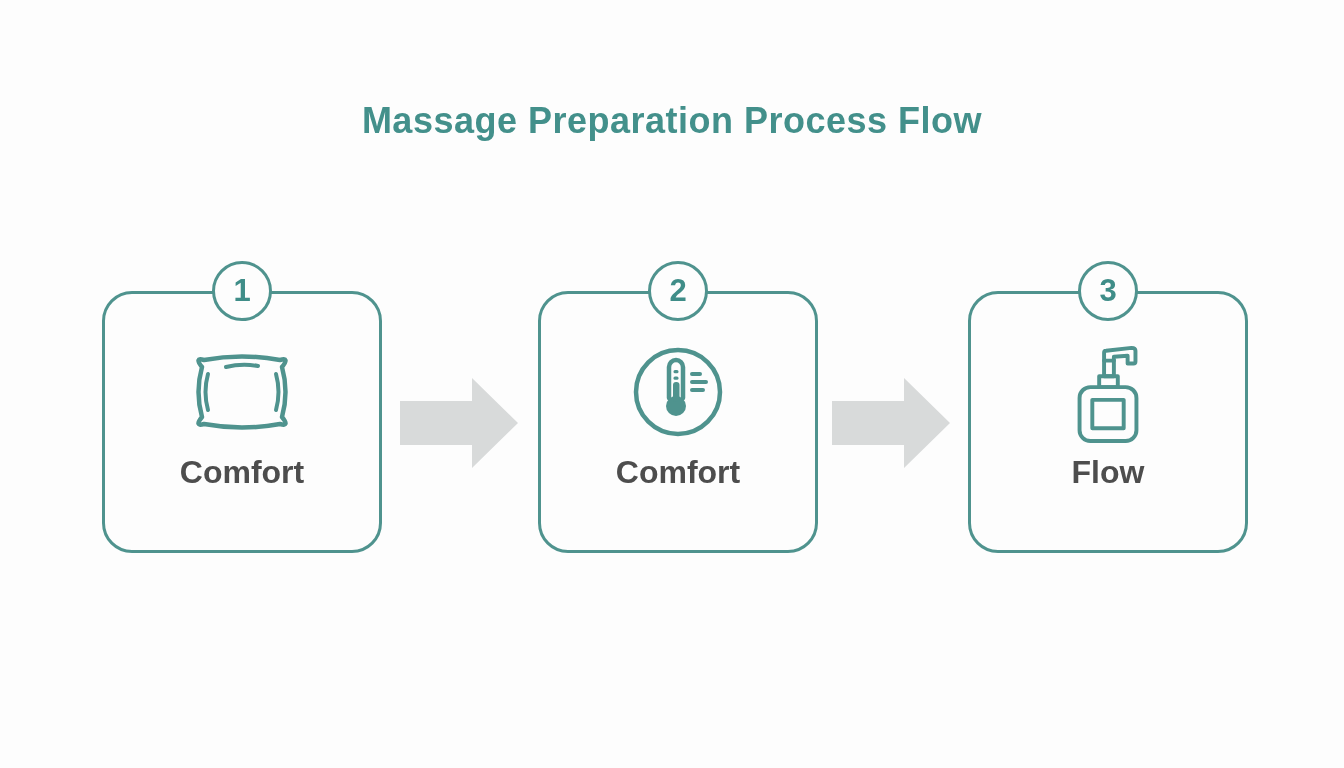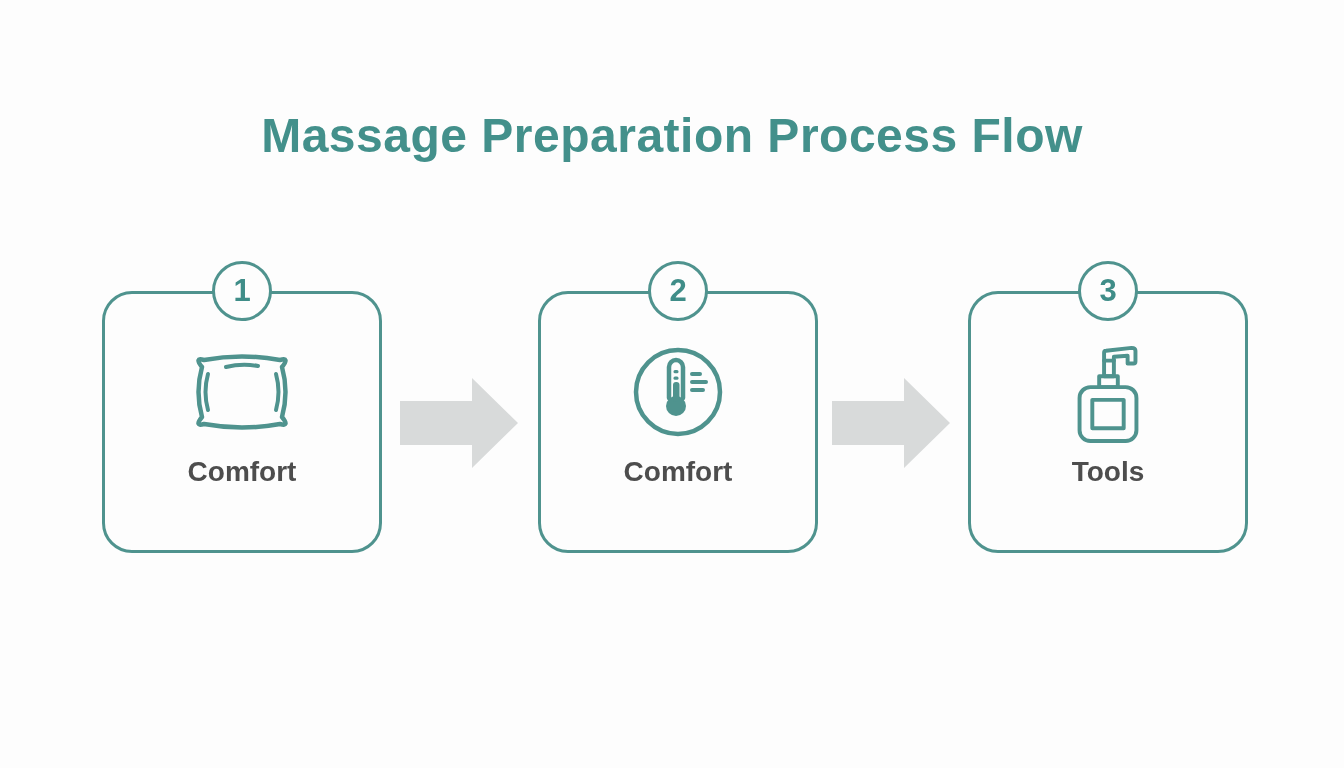--- a/index.html
+++ b/index.html
@@ -5,23 +5,23 @@
   html, body { margin: 0; padding: 0; }
   body {
     width: 1344px; height: 768px;
     background: #fdfdfd;
     font-family: "Liberation Sans", sans-serif;
     position: relative;
     overflow: hidden;
   }
   .title {
     position: absolute;
-    top: 108px; left: 0; width: 100%;
+    top: 100px; left: 0; width: 100%;
     text-align: center;
-    font-size: 48px;
+    font-size: 36px;
     font-weight: 700;
     letter-spacing: 0.5px;
     color: #43908b;
   }
   .card {
     position: absolute;
     top: 291px;
     width: 280px; height: 262px;
     box-sizing: border-box;
     border: 3px solid #4f938e;
@@ -47,21 +47,21 @@
   .icon-wrap {
     position: absolute;
     top: 46px; left: 0;
     width: 100%; height: 104px;
     display: flex; align-items: center; justify-content: center;
   }
   .step-label {
     position: absolute;
     top: 158px; left: 0; width: 100%;
     text-align: center;
-    font-size: 28px; font-weight: 700;
+    font-size: 32px; font-weight: 700;
     color: #4d4d4d;
     line-height: 40px;
   }
   .flow-arrow { position: absolute; top: 378px; }
   .arrow-1 { left: 400px; }
   .arrow-2 { left: 832px; }
   svg .st {
     stroke: #4f938e;
     fill: none;
     stroke-linecap: round;
@@ -115,14 +115,14 @@
   <div class="badge">3</div>
   <div class="icon-wrap">
     <svg width="70" height="102" viewBox="0 0 70 104">
       <rect class="st" stroke-width="4" x="6" y="47" width="58" height="55" rx="11"></rect>
       <rect class="st" stroke-width="4" x="19" y="60" width="32" height="29"></rect>
       <rect class="st" stroke-width="4" x="26" y="36" width="19" height="11"></rect>
       <rect class="st" stroke-width="4" x="31" y="20" width="10" height="16"></rect>
       <path class="st" stroke-width="4" d="M31,20 V12 Q31,10 33,10 L59,7 Q63,7 63,10 V21 Q63,23 61,23 H55 V15 L41,16 V20"></path>
     </svg>
   </div>
-  <div class="step-label">Tools</div>
+  <div class="step-label">Flow</div>
 </div>
 
 </body></html>

